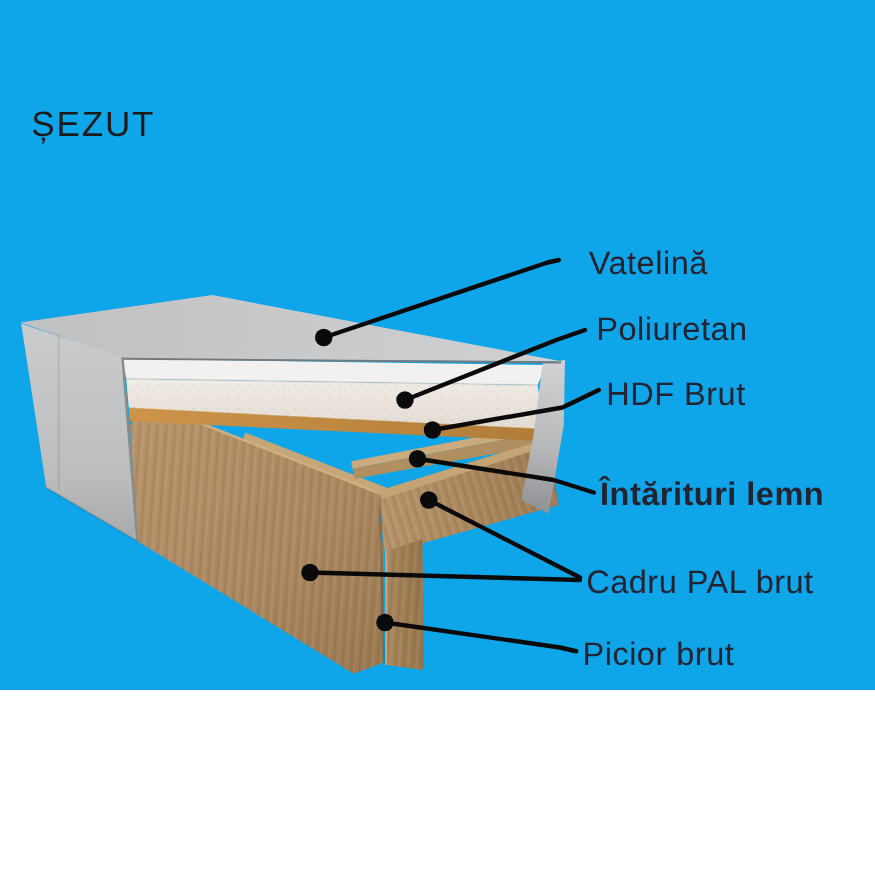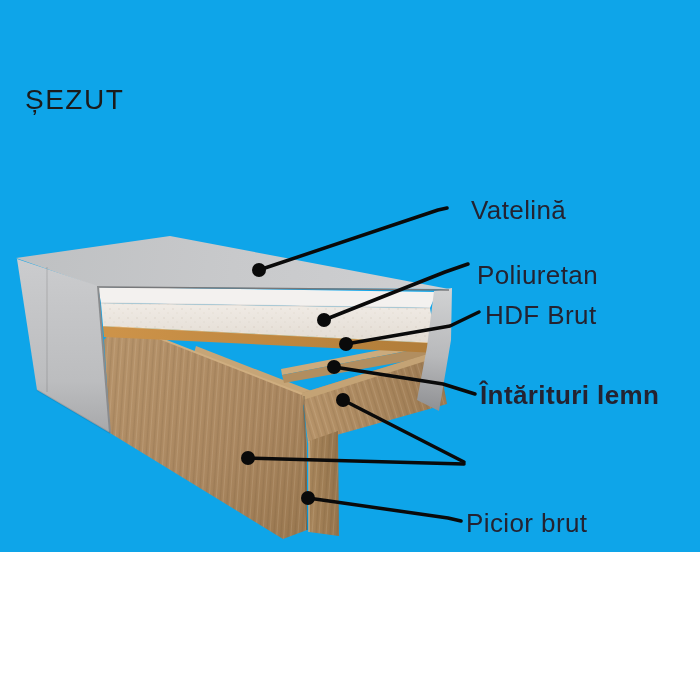--- a/index.html
+++ b/index.html
@@ -14,21 +14,21 @@
     position:absolute;left:25px;top:84px;
     font-size:28px;font-weight:400;letter-spacing:1.5px;
     color:#1b1b1b;white-space:nowrap;
   }
   .part-label{
     position:absolute;
     font-size:26px;line-height:26px;font-weight:400;letter-spacing:0.4px;
     color:#242331;white-space:nowrap;
   }
   .lbl-vatelina{left:449px;top:197px;margin-left:22px;}
-  .lbl-poliuretan{left:477px;top:250px;margin-top:12px;}
+  .lbl-poliuretan{left:477px;top:250px;}
   .lbl-hdf{left:485px;top:302px;text-align:right;}
   .lbl-intarituri{left:480px;top:382px;font-weight:bold;}
   .lbl-cadru{left:469px;top:452px;}
   .lbl-picior{left:466px;top:510px;}
   svg{position:absolute;left:0;top:0;}
 </style>
 </head>
 <body>
 
 <div class="canvas">
@@ -159,15 +159,16 @@
       <circle cx="308" cy="498" r="7"></circle>
     </g>
   </svg>
 
   <div class="page-title">ȘEZUT</div>
 
   <div class="part-label lbl-vatelina">Vatelină</div>
   <div class="part-label lbl-poliuretan">Poliuretan</div>
   <div class="part-label lbl-hdf">HDF Brut</div>
   <div class="part-label lbl-intarituri">Întărituri lemn</div>
+  <div class="part-label lbl-cadru">Cadru PAL brut</div>
   <div class="part-label lbl-picior">Picior brut</div>
 
 </div>
 
 </body></html>

